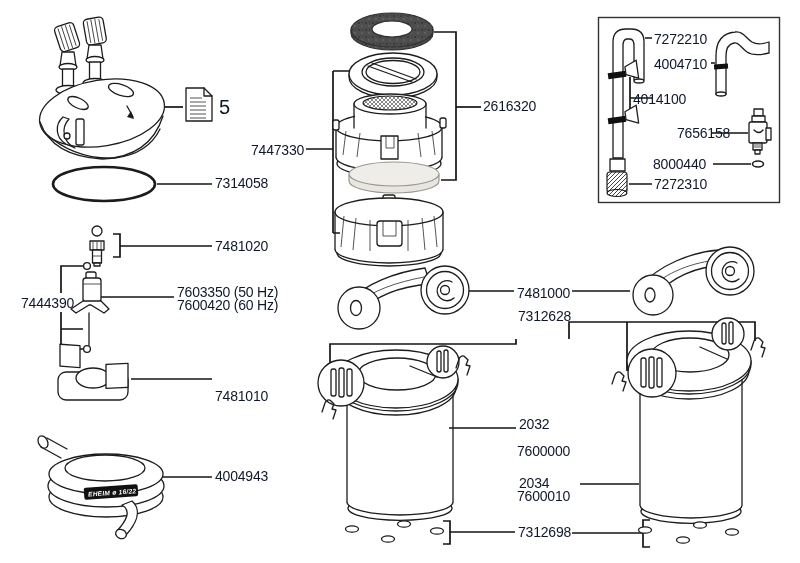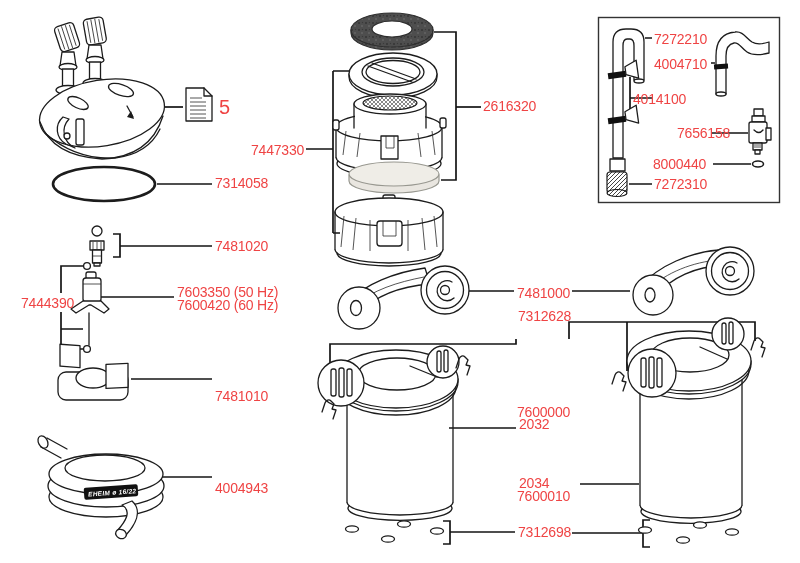--- a/index.html
+++ b/index.html
@@ -3,21 +3,21 @@
 <meta charset="utf-8">
 <style>
   html,body{margin:0;padding:0;background:#fff;}
   #stage{position:relative;width:800px;height:563px;background:#fff;overflow:hidden;
          font-family:"Liberation Sans",sans-serif;}
   #art{position:absolute;left:0;top:0;}
   .s  {stroke:#1c1c1c;stroke-width:1.3;fill:none;stroke-linecap:round;stroke-linejoin:round;}
   .sw {stroke:#1c1c1c;stroke-width:1.3;fill:#fff;stroke-linejoin:round;}
   .lead{stroke:#141414;stroke-width:1.7;fill:none;stroke-linecap:butt;}
   .thin{stroke:#2a2a2a;stroke-width:.8;fill:none;}
-  .lbl{position:absolute;font-size:14px;letter-spacing:-.2px;color:#ef4444;white-space:nowrap;}
+  .lbl{position:absolute;font-size:14px;letter-spacing:-.2px;color:#0f172a;white-space:nowrap;}
   .lbl.b{font-weight:normal;}
   .lbl.big{font-size:20px;}
   .hoseprint{font-size:6.5px;font-style:italic;font-weight:bold;fill:#fff;letter-spacing:.3px;}
 </style>
 </head>
 <body>
 
 <div id="stage">
 
 <svg id="art" width="800" height="563" viewBox="0 0 800 563">
@@ -308,25 +308,25 @@
 
 <div class="lbl big" style="left:219px;top:96px">5</div>
 <div class="lbl" style="left:215px;top:175px">7314058</div>
 <div class="lbl" style="left:483px;top:98px">2616320</div>
 <div class="lbl" style="left:251px;top:142px">7447330</div>
 <div class="lbl" style="left:215px;top:238px">7481020</div>
 <div class="lbl" style="left:177px;top:284px">7603350 (50 Hz)</div>
 <div class="lbl" style="left:177px;top:297px">7600420 (60 Hz)</div>
 <div class="lbl" style="left:21px;top:295px">7444390</div>
 <div class="lbl" style="left:215px;top:388px">7481010</div>
-<div class="lbl" style="left:215px;top:480px">4004943</div>
+<div class="lbl" style="left:215px;top:468px">4004943</div>
 <div class="lbl" style="left:517px;top:285px">7481000</div>
 <div class="lbl" style="left:518px;top:308px">7312628</div>
 <div class="lbl b" style="left:519px;top:416px">2032</div>
-<div class="lbl" style="left:517px;top:404px">7600000</div>
+<div class="lbl" style="left:517px;top:443px">7600000</div>
 <div class="lbl b" style="left:519px;top:475px">2034</div>
 <div class="lbl" style="left:517px;top:488px">7600010</div>
 <div class="lbl" style="left:518px;top:524px">7312698</div>
 <div class="lbl" style="left:654px;top:31px">7272210</div>
 <div class="lbl" style="left:654px;top:56px">4004710</div>
 <div class="lbl" style="left:633px;top:91px">4014100</div>
 <div class="lbl" style="left:677px;top:125px">7656158</div>
 <div class="lbl" style="left:653px;top:156px">8000440</div>
 <div class="lbl" style="left:654px;top:176px">7272310</div>
 

